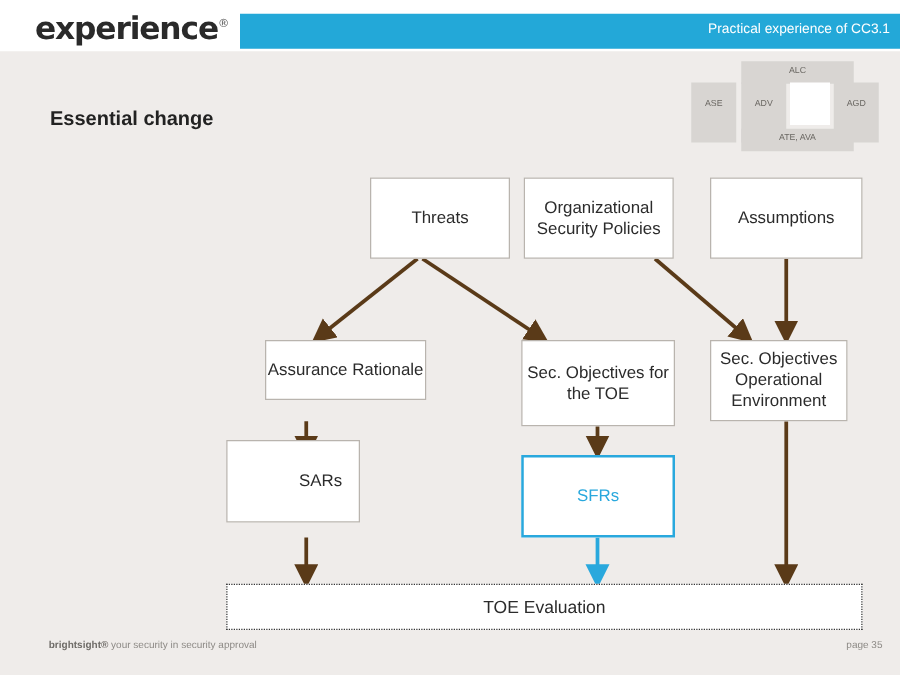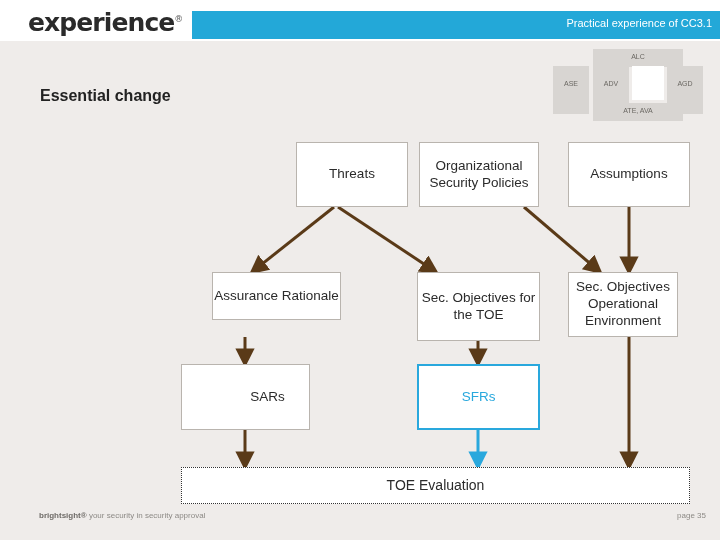--- a/index.html
+++ b/index.html
@@ -197,21 +197,21 @@
 <div class="box" style="left:419px; top:142px; width:120px; height:65px;">Organizational Security Policies</div>
 
 <div class="box" style="left:568px; top:142px; width:122px; height:65px;">Assumptions</div>
 
 <div class="box" style="left:181px; top:272px; width:129px; height:48px;margin-left:31px;">Assurance Rationale</div>
 
 <div class="box" style="left:417px; top:272px; width:123px; height:69px;">Sec. Objectives for the TOE</div>
 
 <div class="box" style="left:568px; top:272px; width:110px; height:65px;">Sec. Objectives Operational Environment</div>
 
-<div class="box" style="left:181px; top:364px; width:129px; height:66px;padding-left:44px;">SARs</div>
+<div class="box" style="left:181px; top:352px; width:107px; height:66px;padding-left:44px;">SARs</div>
 
 <div class="box blue" style="left:417px; top:364px; width:123px; height:66px;">SFRs</div>
 
 <div class="box dotted" style="left:181px; top:467px; width:509px; height:37px;">TOE Evaluation</div>
 
 <div class="footer-left">
   <b>brightsight®</b><span> your security in security approval</span>
 </div>
 <div class="footer-right">page 35</div>
 

